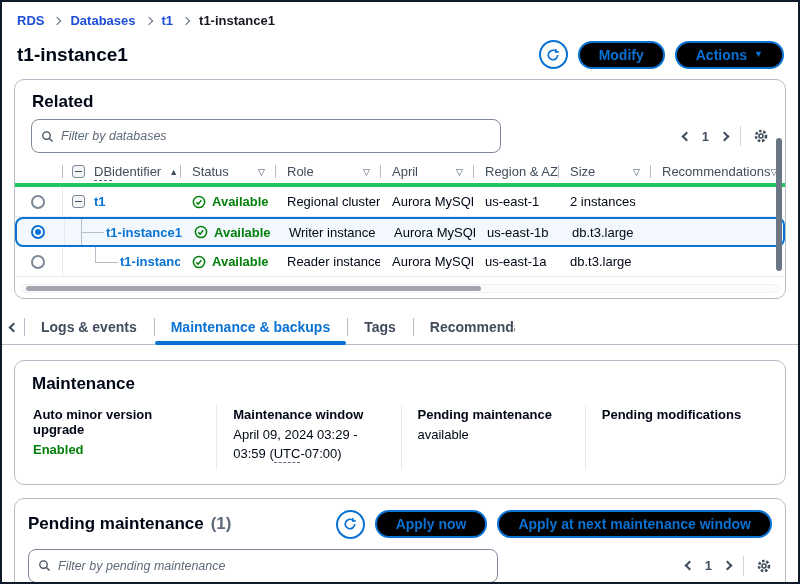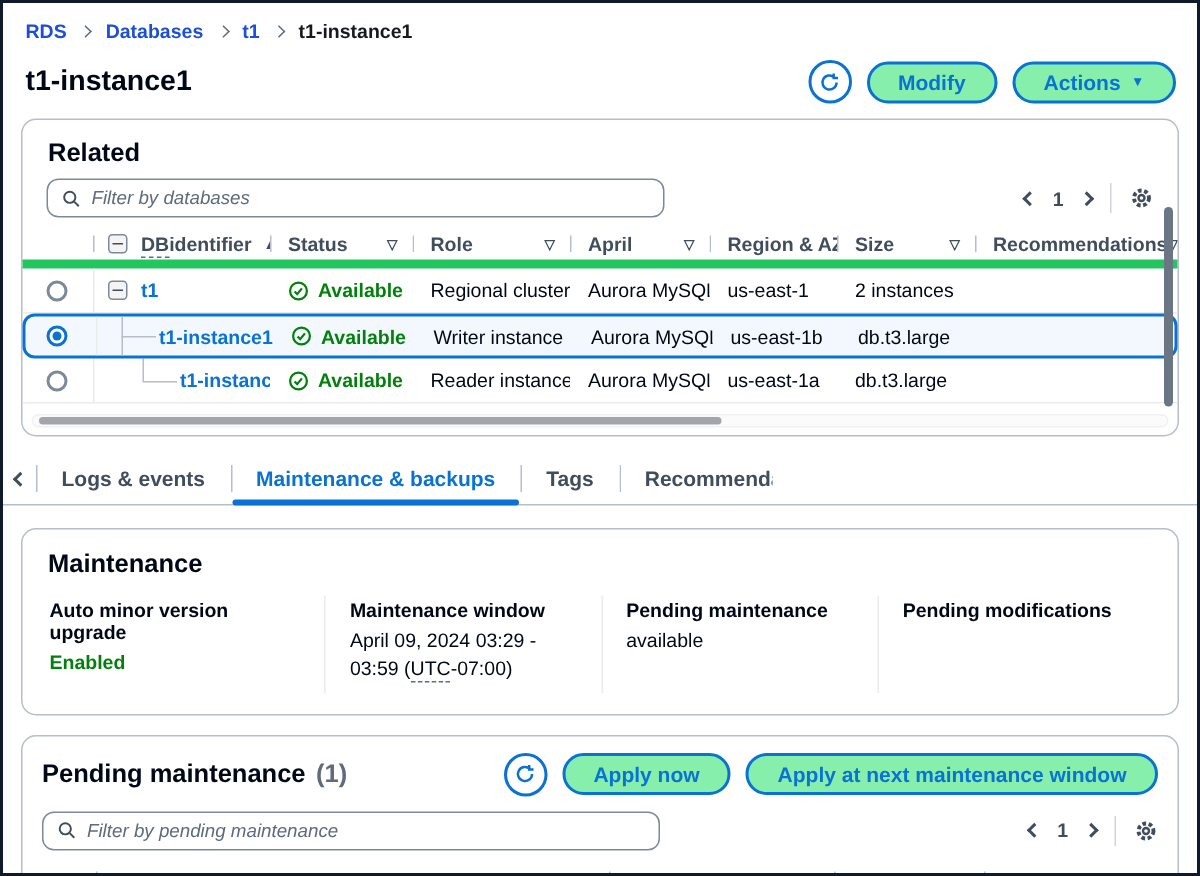--- a/index.html
+++ b/index.html
@@ -10,42 +10,42 @@
   
   .breadcrumb { display:flex; align-items:center; gap:9px; padding:11px 0 0 15px; font-size:13px; }
   .bc-link { color:#1d4ed8; font-weight:700; text-decoration-style:dashed; text-underline-offset:3px; text-decoration-thickness:1px; cursor:pointer; }
   .bc-current { color:#16191f; font-weight:700; }
   .bc-sep { width:6px; height:6px; border-top:1.5px solid #5f6b7a; border-right:1.5px solid #5f6b7a; transform:rotate(45deg); display:inline-block; margin:0 1px; }
 
   
   .title-row { display:flex; justify-content:space-between; align-items:center; padding:12px 14px 0 15px; }
   .page-title { font-size:19px; font-weight:700; }
   .title-actions { display:flex; align-items:center; gap:10px; }
-  .btn { border:2px solid #0972d3; color:#0972d3; background:#86efac; border-radius:17px; padding:4px 19px; font-weight:700; font-size:14px; font-family:inherit; cursor:pointer; display:flex; align-items:center; gap:7px; }
+  .btn { border:2px solid #0972d3; color:#0972d3; background:#000000; border-radius:17px; padding:4px 19px; font-weight:700; font-size:14px; font-family:inherit; cursor:pointer; display:flex; align-items:center; gap:7px; }
   .icon-btn { width:29px; height:29px; border:2px solid #0972d3; border-radius:50%; background:#fff; display:flex; align-items:center; justify-content:center; cursor:pointer; padding:0; }
   .dd-caret { font-size:9px; line-height:1; }
 
   
   .card { margin:0 12px; border:1px solid #b6bec9; border-radius:10px; background:#fff; position:relative; }
   .card-heading { font-size:17px; font-weight:700; }
 
   
-  .search-box { display:flex; align-items:center; gap:7px; width:412px; height:26px; border:1px solid #7d8998; border-radius:8px; padding:4px 9px; background:#fff; }
+  .search-box { display:flex; align-items:center; gap:7px; width:470px; height:26px; border:1px solid #7d8998; border-radius:8px; padding:16px 9px; background:#fff; }
   .search-box input { border:none; outline:none; flex:1; font-size:12.5px; font-style:italic; color:#414d5c; font-family:inherit; background:transparent; }
   .search-box input::placeholder { color:#5f6b7a; font-style:italic; }
   .pager { display:flex; align-items:center; gap:10px; color:#414d5c; }
   .pg-chev { width:7px; height:7px; border-top:2px solid #414d5c; border-right:2px solid #414d5c; display:inline-block; cursor:pointer; }
   .pg-left { transform:rotate(-135deg); }
   .pg-right { transform:rotate(45deg); }
   .pg-num { font-size:13px; font-weight:700; padding:0 2px; }
   .pg-div { width:1px; height:20px; background:#d1d5db; margin:0 2px; }
 
   
   .rel-grid { display:grid; grid-template-columns:47px 118px 95px 105px 93px 85px 92px minmax(0,1fr); align-items:center; }
-  .thead { height:27px; font-size:13px; font-weight:700; color:#414d5c; border-bottom:6px solid #22c55e; margin-top:7px; }
+  .thead { height:27px; font-size:13px; font-weight:400; color:#414d5c; border-bottom:4px solid #22c55e; margin-top:7px; }
   .th { display:flex; align-items:center; justify-content:space-between; height:100%; padding:0 10px 0 12px; position:relative; white-space:nowrap; overflow:hidden; }
   .th.no-flter { justify-content:flex-start; }
   .th-div::before { content:''; position:absolute; left:0; top:5px; bottom:5px; width:1px; background:#b6bec9; }
   .abbr-underline { border-bottom:1px dashed #5f6b7a; padding-bottom:1px; }
   .sort-ic { font-size:9px; color:#414d5c; margin-left:8px; }
   .filter-ic { font-size:9px; color:#414d5c; cursor:pointer; }
   .trow { height:30px; font-size:13px; position:relative; border-bottom:1px solid #e9ebed; }
   .trow:last-of-type { border-bottom:1px solid #e9ebed; }
   .td { display:flex; align-items:center; height:100%; padding:0 10px 0 12px; position:relative; white-space:nowrap; overflow:hidden; }
   .col-divider::before { content:''; position:absolute; left:0; top:0; bottom:0; width:1px; background:#e9ebed; }

